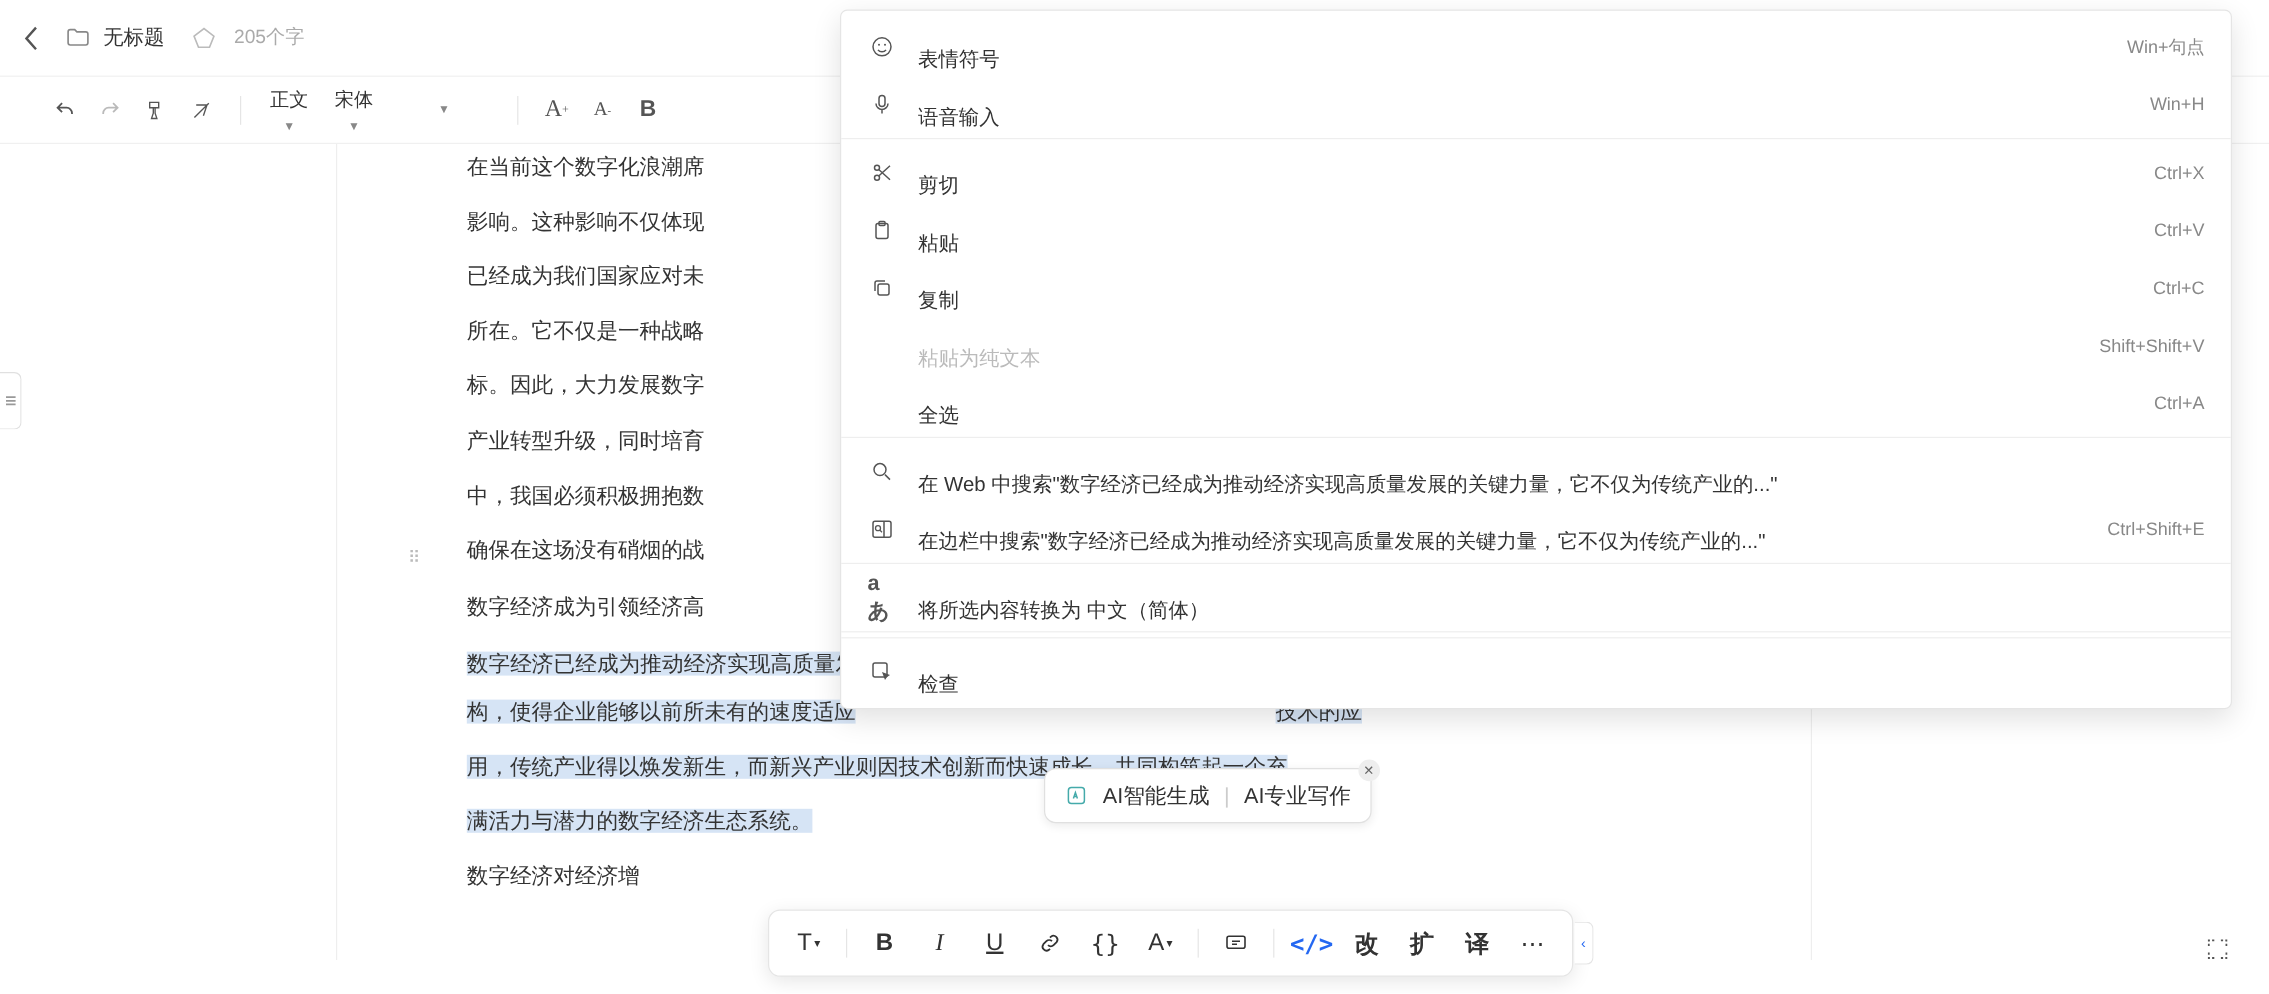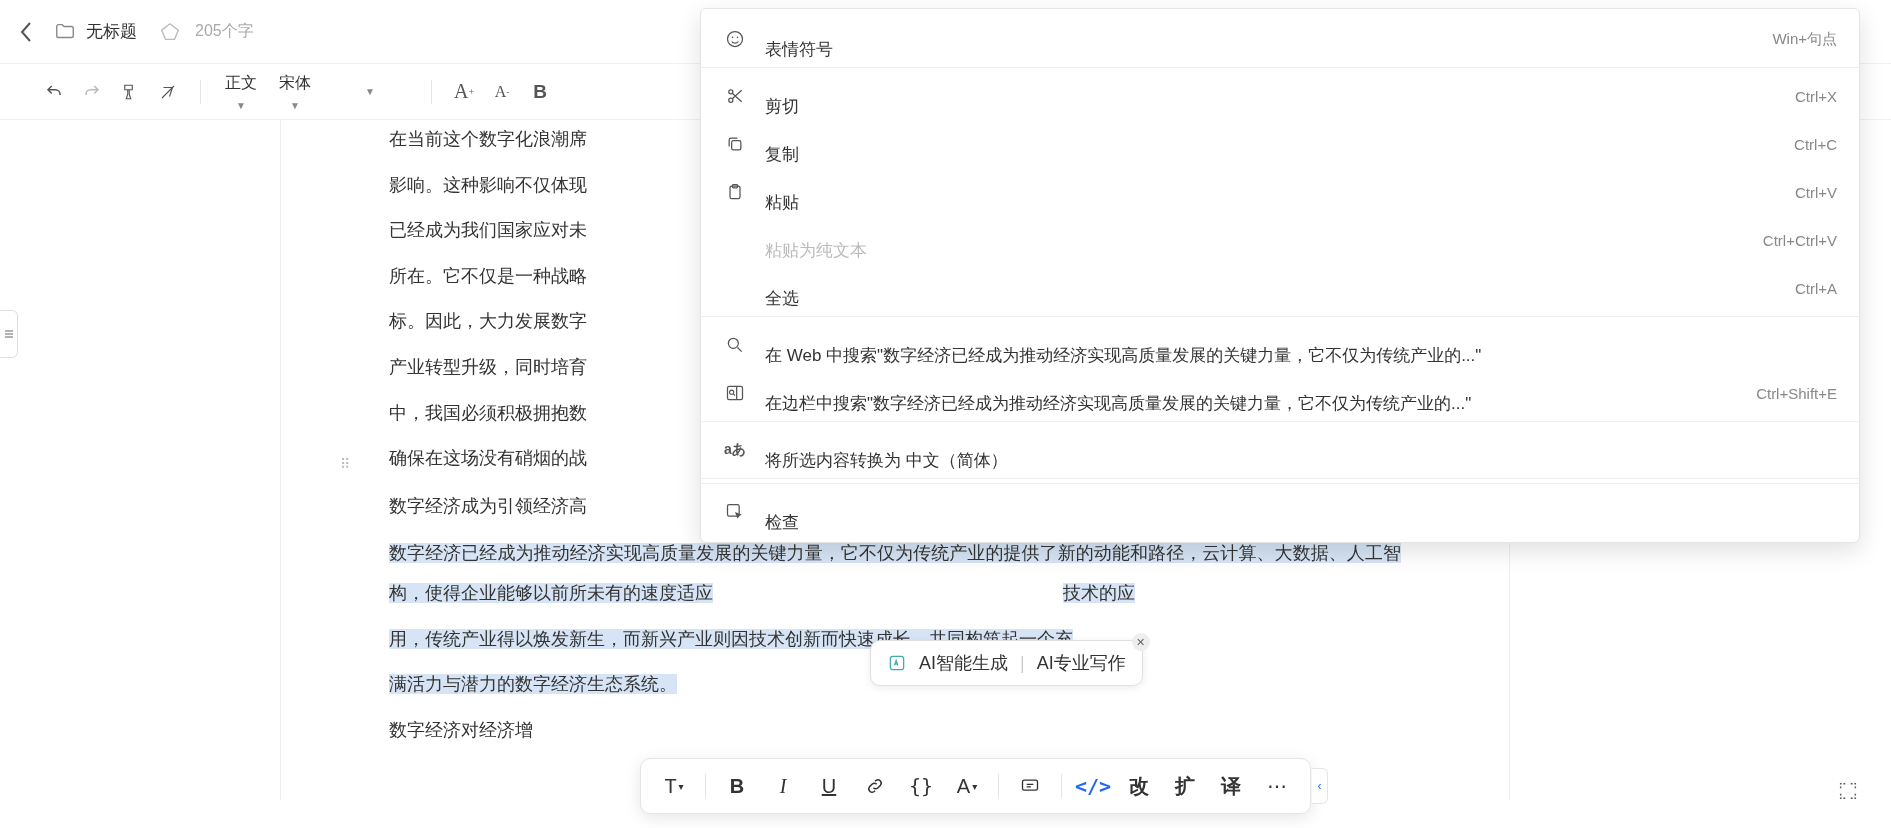--- a/index.html
+++ b/index.html
@@ -176,56 +176,66 @@
         <svg width="20" height="20" viewBox="0 0 24 24">
           <circle cx="12" cy="12" r="9" stroke="currentColor" stroke-width="1.5" fill="none"></circle>
           <circle cx="9" cy="10" r="1" fill="currentColor"></circle>
           <circle cx="15" cy="10" r="1" fill="currentColor"></circle>
           <path d="M8 15c1 1.5 2.5 2 4 2s3-.5 4-2" stroke="currentColor" stroke-width="1.5" fill="none"></path>
         </svg>
       </span>
     <span class="cm-label">表情符号</span>
     <span class="cm-shortcut">Win+句点</span>
   </div>
+  <div class="cm-item">
+    <span class="cm-icon">
+        <svg width="20" height="20" viewBox="0 0 24 24">
+          <rect x="9" y="3" width="6" height="11" rx="3" stroke="currentColor" stroke-width="1.5" fill="none"></rect>
+          <path d="M6 11a6 6 0 0012 0M12 17v4" stroke="currentColor" stroke-width="1.5" fill="none"></path>
+        </svg>
+      </span>
+    <span class="cm-label">语音输入</span>
+    <span class="cm-shortcut">Win+H</span>
+  </div>
   <div class="cm-sep"></div>
   <div class="cm-item">
     <span class="cm-icon">
         <svg width="20" height="20" viewBox="0 0 24 24">
           <circle cx="7" cy="17" r="2.5" stroke="currentColor" stroke-width="1.5" fill="none"></circle>
           <circle cx="7" cy="7" r="2.5" stroke="currentColor" stroke-width="1.5" fill="none"></circle>
           <path d="M9 9l11 10M9 15L20 5" stroke="currentColor" stroke-width="1.5"></path>
         </svg>
       </span>
     <span class="cm-label">剪切</span>
     <span class="cm-shortcut">Ctrl+X</span>
   </div>
   <div class="cm-item">
     <span class="cm-icon">
         <svg width="20" height="20" viewBox="0 0 24 24">
+          <rect x="6" y="5" width="12" height="15" rx="2" stroke="currentColor" stroke-width="1.5" fill="none"></rect>
+          <rect x="9" y="3" width="6" height="4" rx="1" stroke="currentColor" stroke-width="1.5" fill="none"></rect>
+        </svg>
+      </span>
+    <span class="cm-label">粘贴</span>
+    <span class="cm-shortcut">Ctrl+V</span>
+  </div>
+  <div class="cm-item">
+    <span class="cm-icon">
+        <svg width="20" height="20" viewBox="0 0 24 24">
           <rect x="8" y="8" width="11" height="11" rx="2" stroke="currentColor" stroke-width="1.5" fill="none"></rect>
           <path d="M5 15V7a2 2 0 012-2h8" stroke="currentColor" stroke-width="1.5" fill="none"></path>
         </svg>
       </span>
     <span class="cm-label">复制</span>
     <span class="cm-shortcut">Ctrl+C</span>
-  </div>
-  <div class="cm-item">
-    <span class="cm-icon">
-        <svg width="20" height="20" viewBox="0 0 24 24">
-          <rect x="6" y="5" width="12" height="15" rx="2" stroke="currentColor" stroke-width="1.5" fill="none"></rect>
-          <rect x="9" y="3" width="6" height="4" rx="1" stroke="currentColor" stroke-width="1.5" fill="none"></rect>
-        </svg>
-      </span>
-    <span class="cm-label">粘贴</span>
-    <span class="cm-shortcut">Ctrl+V</span>
   </div>
   <div class="cm-item disabled">
     <span class="cm-icon blank">·</span>
     <span class="cm-label">粘贴为纯文本</span>
-    <span class="cm-shortcut">Ctrl+Ctrl+V</span>
+    <span class="cm-shortcut">Shift+Shift+V</span>
   </div>
   <div class="cm-item">
     <span class="cm-icon blank">·</span>
     <span class="cm-label">全选</span>
     <span class="cm-shortcut">Ctrl+A</span>
   </div>
   <div class="cm-sep"></div>
   <div class="cm-item">
     <span class="cm-icon">
         <svg width="20" height="20" viewBox="0 0 24 24">
@@ -242,21 +252,21 @@
           <path d="M14 4v16" stroke="currentColor" stroke-width="1.5"></path>
           <circle cx="8" cy="11" r="2.5" stroke="currentColor" stroke-width="1.3" fill="none"></circle>
           <path d="M10 13l2 2" stroke="currentColor" stroke-width="1.3"></path>
         </svg>
       </span>
     <span class="cm-label">在边栏中搜索"数字经济已经成为推动经济实现高质量发展的关键力量，它不仅为传统产业的..."</span>
     <span class="cm-shortcut">Ctrl+Shift+E</span>
   </div>
   <div class="cm-sep"></div>
   <div class="cm-item">
-    <span class="cm-icon" style="font-size:14px;font-weight:600">aあ</span>
+    <span class="cm-icon" style="font-size:18px;font-weight:600">aあ</span>
     <span class="cm-label">将所选内容转换为 中文（简体）</span>
   </div>
   <div class="cm-sep"></div>
   <div class="cm-sep"></div>
   <div class="cm-item">
     <span class="cm-icon">
         <svg width="20" height="20" viewBox="0 0 24 24">
           <rect x="3" y="3" width="14" height="14" rx="2" stroke="currentColor" stroke-width="1.5" fill="none"></rect>
           <path d="M12 12l8 3-3 2-2 3-3-8z" fill="currentColor"></path>
         </svg>

